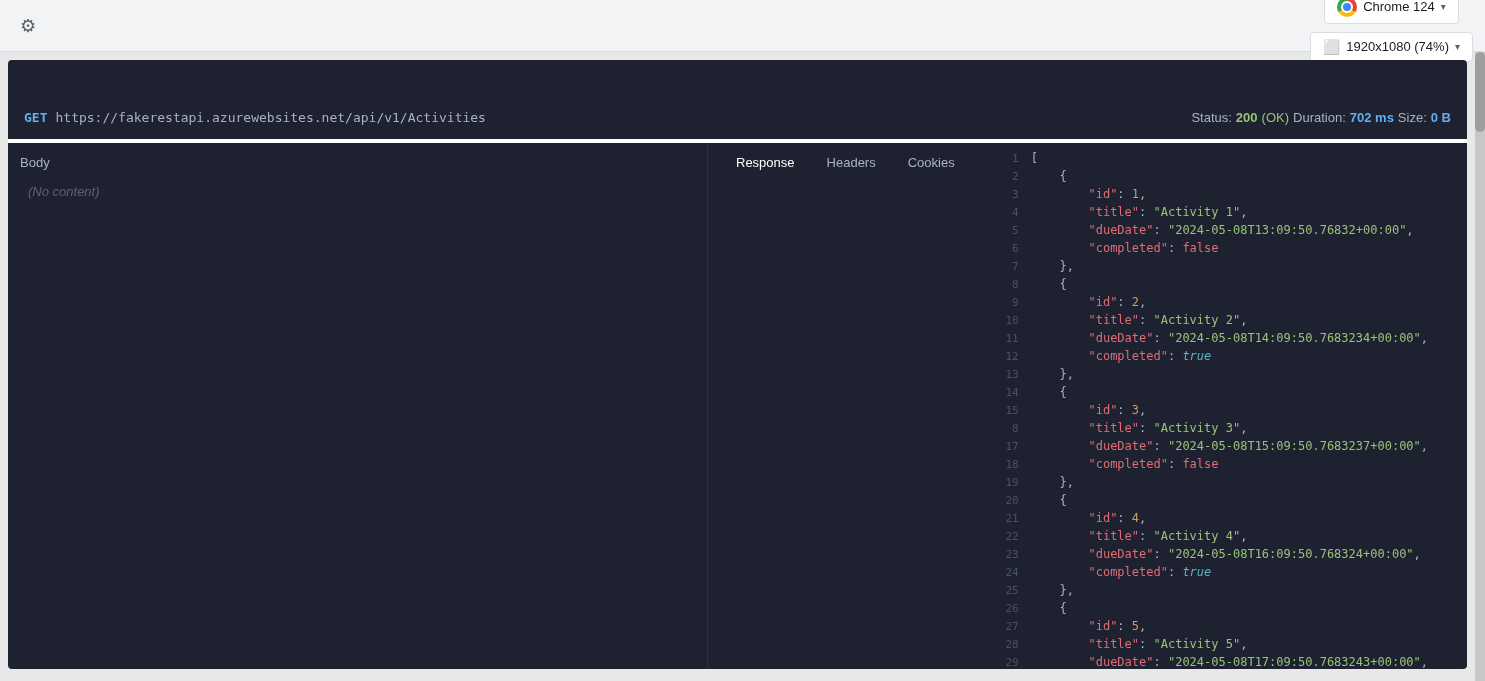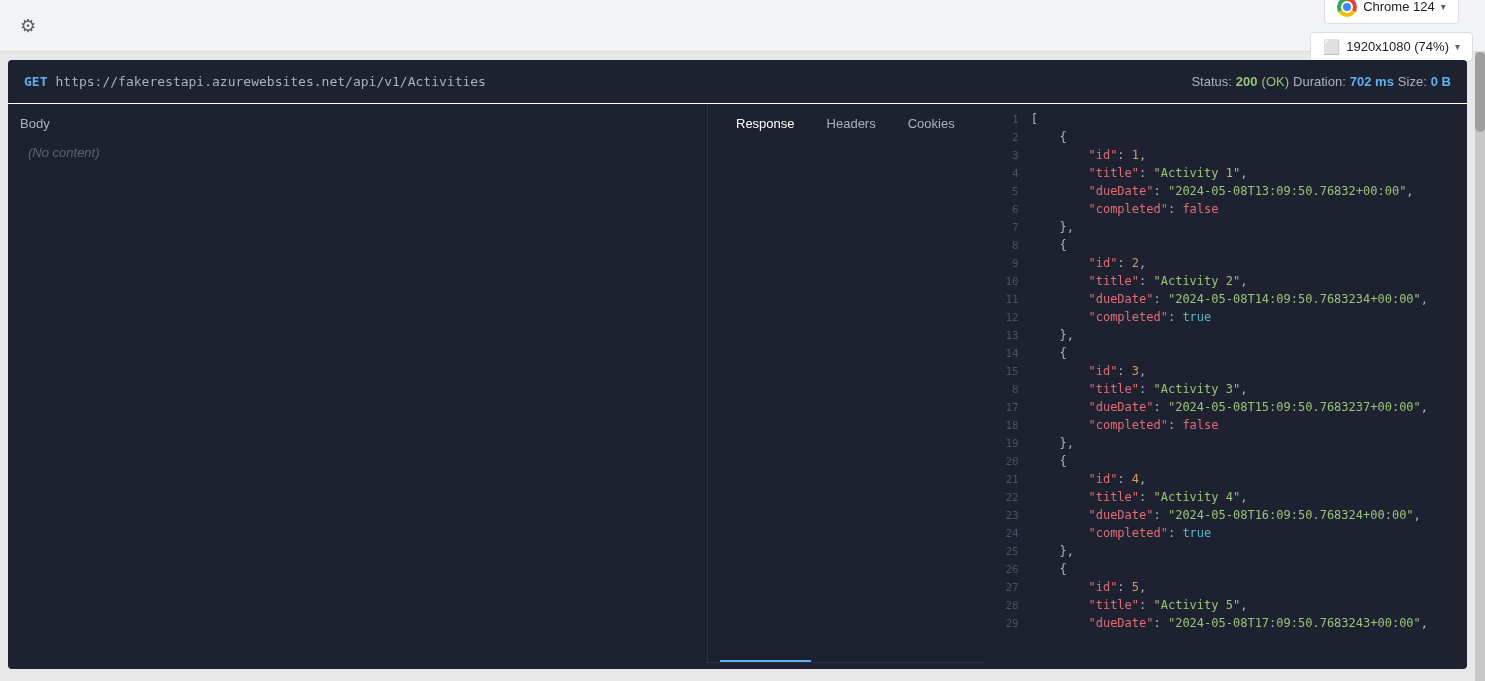--- a/index.html
+++ b/index.html
@@ -127,21 +127,22 @@
       overflow: hidden;
       position: relative;
     }
 
     
     .request-line {
       padding: 14px 16px;
       display: flex;
       align-items: center;
       gap: 8px;
-      border-bottom: 1px solid #ffffff;
+      border-bottom: 4px solid #ffffff;
+      margin-top: 36px;
     }
     .method-badge {
       color: #61afef;
       font-weight: 600;
       font-size: 13px;
       font-family: monospace;
     }
     .request-url {
       color: #abb2bf;
       font-size: 13px;
@@ -230,21 +231,21 @@
     }
     .line-content {
       flex: 1;
       white-space: pre;
     }
     .json-bracket { color: #abb2bf; }
     .json-key { color: #e06c75; }
     .json-string { color: #98c379; }
     .json-number { color: #d19a66; }
     .json-bool-false { color: #e06c75; }
-    .json-bool-true { color: #56b6c2; }
+    .json-bool-true { color: #56b6c2; font-style: italic; }
     .json-punct { color: #abb2bf; }
 
     .response-body::-webkit-scrollbar {
       width: 8px;
     }
     .response-body::-webkit-scrollbar-track {
       background: #1e2130;
     }
     .response-body::-webkit-scrollbar-thumb {
       background: #3d4166;

